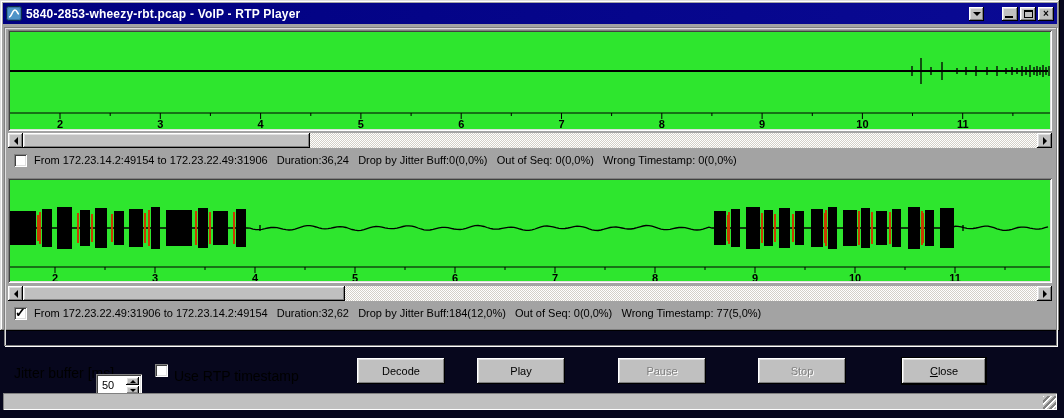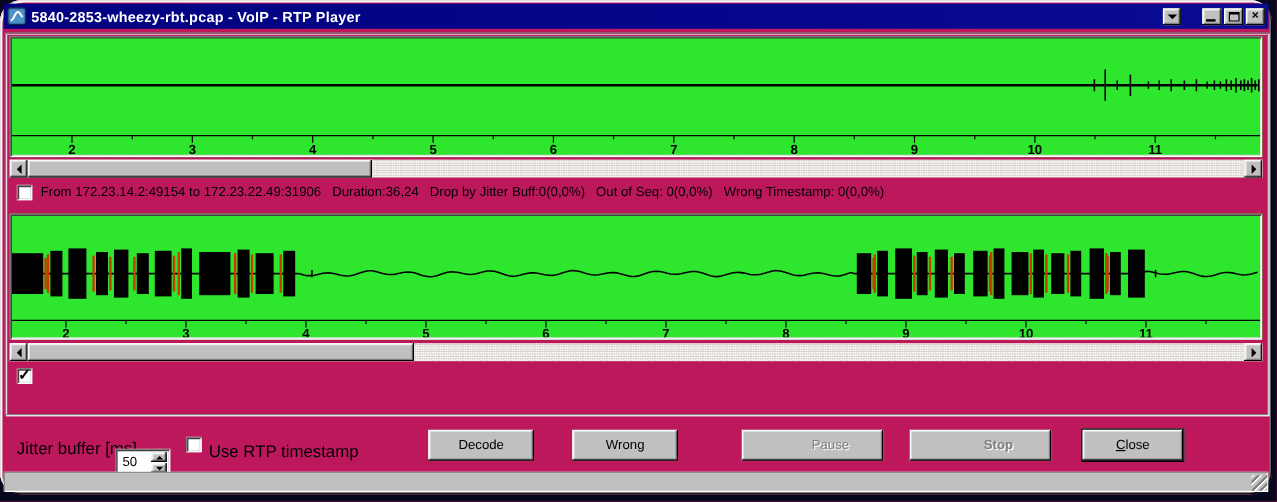--- a/index.html
+++ b/index.html
@@ -3,25 +3,24 @@
 <meta charset="utf-8">
 <style>
   html,body{margin:0;padding:0;}
   body{
     background:#07071d;
     width:1064px;height:418px;overflow:hidden;
     font-family:"Liberation Sans",sans-serif;
     -webkit-font-smoothing:none;
   }
   #window{
-    position:absolute;left:0;top:0;width:1060px;height:412px;
-    background:#be185d;
+    position:absolute;left:0;top:0;width:1060px;height:331px;
+    background:#a3a3a3;
     box-shadow: inset -1px -1px 0 #000, inset 1px 1px 0 #dfdfdf,
                 inset -2px -2px 0 #808080, inset 2px 2px 0 #fff;
-    border-radius: 18px;
   }
   
   #titlebar{
     position:absolute;left:3px;top:3px;right:3px;height:21px;
     background:linear-gradient(90deg,#000080,#0a0a94);
     display:flex;align-items:center;padding-left:3px;box-sizing:border-box;
   }
   #titlebar .title{
     color:#fff;font-weight:bold;font-size:12px;margin-left:4px;flex:1;
     white-space:nowrap;overflow:hidden;letter-spacing:.2px;
@@ -111,28 +110,28 @@
   .tri-down{width:0;height:0;border-left:3px solid transparent;border-right:3px solid transparent;border-top:3px solid #000;}
   #rtp-cb{position:absolute;left:155px;top:364px;}
   #rtp-label{left:174px;top:368px;}
   .btn95{
     position:absolute;top:358px;width:88px;height:26px;background:#c0c0c0;
     box-shadow: inset -1px -1px 0 #000, inset 1px 1px 0 #fff,
                 inset -2px -2px 0 #808080, inset 2px 2px 0 #dfdfdf;
     font-size:11px;color:#000;display:flex;align-items:center;justify-content:center;
     font-family:"Liberation Sans",sans-serif;
   }
-  .btn95.disabled{color:#808080;text-shadow:1px 1px 0 #fff;padding-left:30px;}
+  .btn95.disabled{color:#808080;text-shadow:1px 1px 0 #fff;}
   .btn95.default{
     top:357px;width:86px;height:28px;border:1px solid #000;box-sizing:border-box;
     box-shadow: inset -1px -1px 0 #000, inset 1px 1px 0 #fff,
                 inset -2px -2px 0 #808080, inset 2px 2px 0 #dfdfdf;
   }
   #btn-decode{left:337px;margin-left:20px;} #btn-play{left:477px;} #btn-pause{left:618px;}
-  #btn-stop{left:758px;font-weight:bold;} #btn-close{left:901px;}
+  #btn-stop{left:758px;} #btn-close{left:901px;}
   
   #statusbar{
     position:absolute;left:3px;top:393px;width:1054px;height:17px;background:#c0c0c0;
     box-shadow: inset 1px 1px 0 #808080, inset -1px -1px 0 #fff;
   }
   #statusbar .txt{position:absolute;left:6px;top:2px;font-size:11px;}
   #grip{
     position:absolute;right:1px;bottom:1px;width:13px;height:13px;
     background:repeating-linear-gradient(-45deg,transparent 0 2px,#fff 2px 3px,#808080 3px 5px);
   }
@@ -333,37 +332,38 @@
     <div class="sb-thumb" style="left: 15px; width: 322px;"></div>
     <div class="sb-arrow right">
         <span class="tri-right"></span>
       </div>
   </div>
 
   <div class="stream-row" id="row-1">
     <span class="cb checked" id="cb-1">
         <span class="mark">✓</span>
       </span>
+    <span class="info">From 172.23.22.49:31906 to 172.23.14.2:49154   Duration:32,62   Drop by Jitter Buff:184(12,0%)   Out of Seq: 0(0,0%)   Wrong Timestamp: 77(5,0%)</span>
   </div>
 
   <span class="ctl-label" id="jitter-label">Jitter buffer [ms]</span>
   <div id="jitter-spin">
     <span id="jitter-value">50</span>
     <div class="spin-btn" id="spin-up">
         <span class="tri-up"></span>
       </div>
     <div class="spin-btn" id="spin-down">
         <span class="tri-down"></span>
       </div>
   </div>
   <span class="cb" id="rtp-cb"></span>
   <span class="ctl-label" id="rtp-label">Use RTP timestamp</span>
 
   <div class="btn95" id="btn-decode">Decode</div>
-  <div class="btn95" id="btn-play">Wrong</div>
+  <div class="btn95" id="btn-play">Play</div>
   <div class="btn95 disabled" id="btn-pause">Pause</div>
   <div class="btn95 disabled" id="btn-stop">Stop</div>
   <div class="btn95 default" id="btn-close"><u>C</u>lose</div>
 
   <div id="statusbar">
     <span class="txt"></span>
     <div id="grip"></div>
   </div>
 
 </div>

